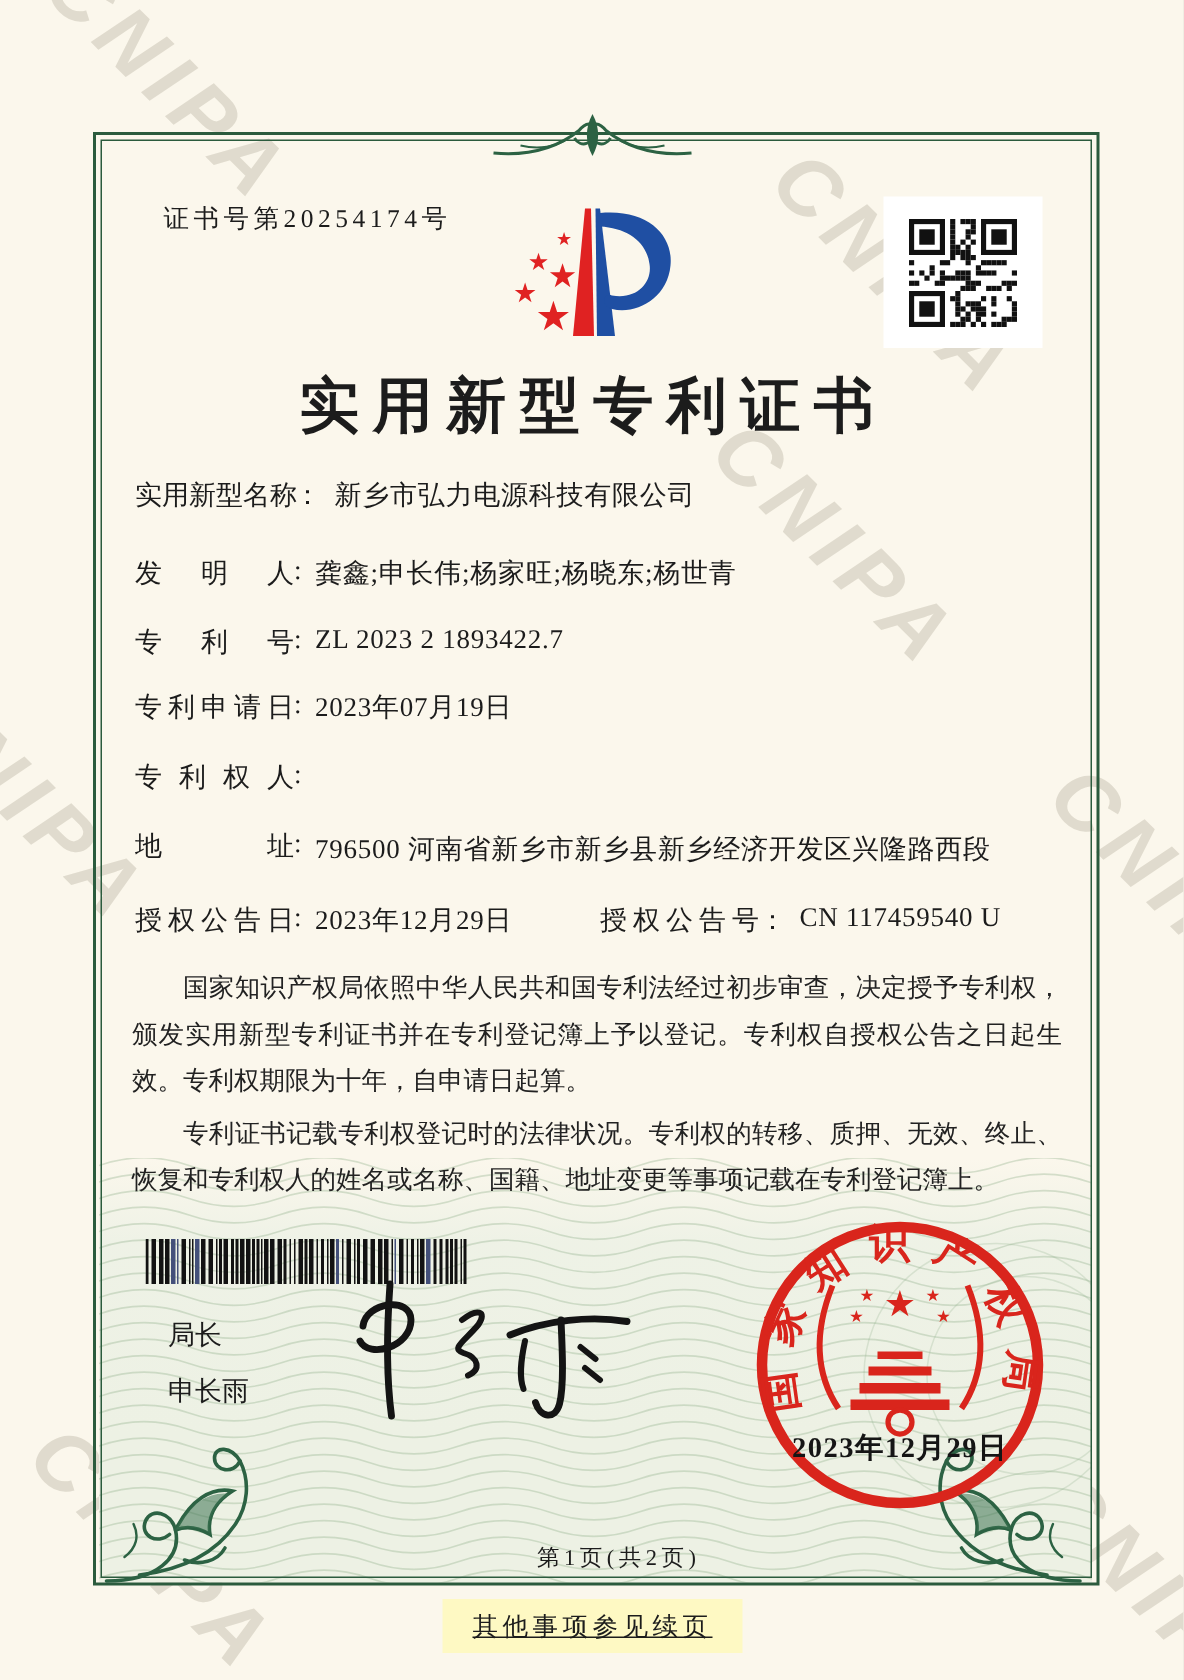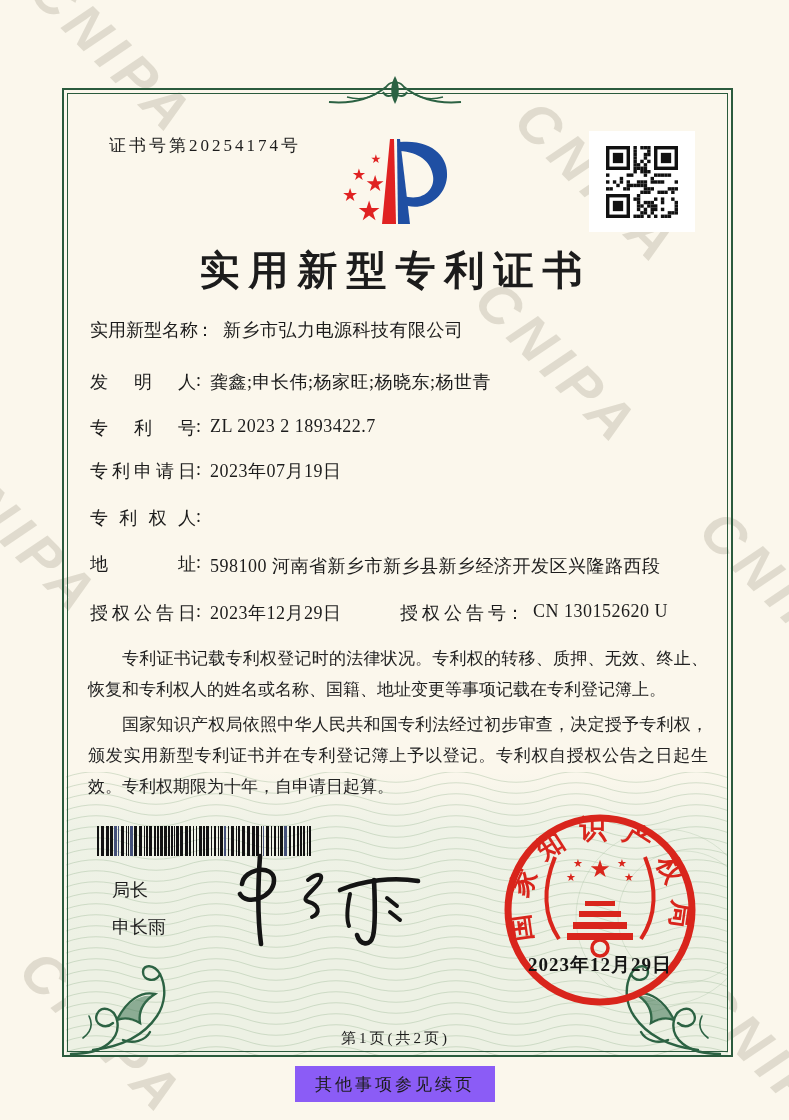--- a/index.html
+++ b/index.html
@@ -26,24 +26,24 @@
   .addr{width:482px;line-height:29px;}
   #grant2{position:absolute;left:310px;top:0;display:flex;}
   #paras{position:absolute;left:88px;top:643px;width:620px;font-size:17px;line-height:31px;
          text-align:justify;color:#222;}
   #paras p{margin:0 0 4px 0;text-indent:2em;}
   #barcode{position:absolute;left:97px;top:826px;}
   #director{position:absolute;left:112px;top:872px;font-family:"Liberation Sans","DejaVu Sans",sans-serif;
             font-size:18px;line-height:37px;}
   #signature{position:absolute;left:222px;top:850px;}
   #seal{position:absolute;left:501px;top:811px;}
-  #pagefoot{position:absolute;left:62px;top:1029px;width:667px;text-align:center;
+  #pagefoot{position:absolute;left:79px;top:1029px;width:667px;text-align:center;
             font-size:15px;letter-spacing:3px;}
-  #contnote{position:absolute;left:295px;top:1066px;width:200px;height:36px;background:#8b5cf6;
-            display:flex;align-items:center;justify-content:center;font-size:17px;letter-spacing:3px;}
+  #contnote{position:absolute;left:295px;top:1066px;width:200px;height:36px;background:#fef9c3;
+            display:flex;align-items:center;justify-content:center;font-size:17px;letter-spacing:3px;text-decoration:underline;}
   .orn{position:absolute;pointer-events:none;}
 </style>
 </head>
 <body>
 
 <div id="page">
 
   <div class="wm" style="left:10px;top:20px;">CNIPA</div>
   <div class="wm" style="left:495px;top:150px;">CNIPA</div>
   <div class="wm" style="left:455px;top:330px;">CNIPA</div>
@@ -313,49 +313,49 @@
           <span>人</span>
         </span>
         <span class="fcolon">:</span>
     </div>
     <div class="frow" style="top:234px;">
       <span class="flabel spread">
           <span>地</span>
           <span>址</span>
         </span>
         <span class="fcolon">:</span>
-        <span class="fvalue addr">598100 河南省新乡市新乡县新乡经济开发区兴隆路西段</span>
+        <span class="fvalue addr">796500 河南省新乡市新乡县新乡经济开发区兴隆路西段</span>
     </div>
     <div class="frow" style="top:283px;width:640px;">
       <span class="flabel spread">
           <span>授</span>
           <span>权</span>
           <span>公</span>
           <span>告</span>
           <span>日</span>
         </span>
         <span class="fcolon">:</span>
         <span class="fvalue">2023年12月29日</span>
       <span id="grant2">
         <span class="flabel spread">
             <span>授</span>
             <span>权</span>
             <span>公</span>
             <span>告</span>
             <span>号</span>
           </span>
           <span class="fcolon">：</span>
-          <span class="fvalue">CN 130152620 U</span>
+          <span class="fvalue">CN 117459540 U</span>
       </span>
     </div>
   </div>
 
   <div id="paras">
+    <p>国家知识产权局依照中华人民共和国专利法经过初步审查，决定授予专利权，颁发实用新型专利证书并在专利登记簿上予以登记。专利权自授权公告之日起生效。专利权期限为十年，自申请日起算。</p>
     <p>专利证书记载专利权登记时的法律状况。专利权的转移、质押、无效、终止、恢复和专利权人的姓名或名称、国籍、地址变更等事项记载在专利登记簿上。</p>
-    <p>国家知识产权局依照中华人民共和国专利法经过初步审查，决定授予专利权，颁发实用新型专利证书并在专利登记簿上予以登记。专利权自授权公告之日起生效。专利权期限为十年，自申请日起算。</p>
   </div>
 
   <svg id="barcode" width="220" height="30">
       <rect x="0" y="0" width="2" height="30" fill="#121212"></rect>
       <rect x="4" y="0" width="3" height="30" fill="#121212"></rect>
       <rect x="9" y="0" width="3" height="30" fill="#121212"></rect>
       <rect x="13" y="0" width="3" height="30" fill="#121212"></rect>
       <rect x="17" y="0" width="3" height="30" fill="#44507a"></rect>
       <rect x="21" y="0" width="1" height="30" fill="#44507a"></rect>
       <rect x="24" y="0" width="3" height="30" fill="#121212"></rect>

